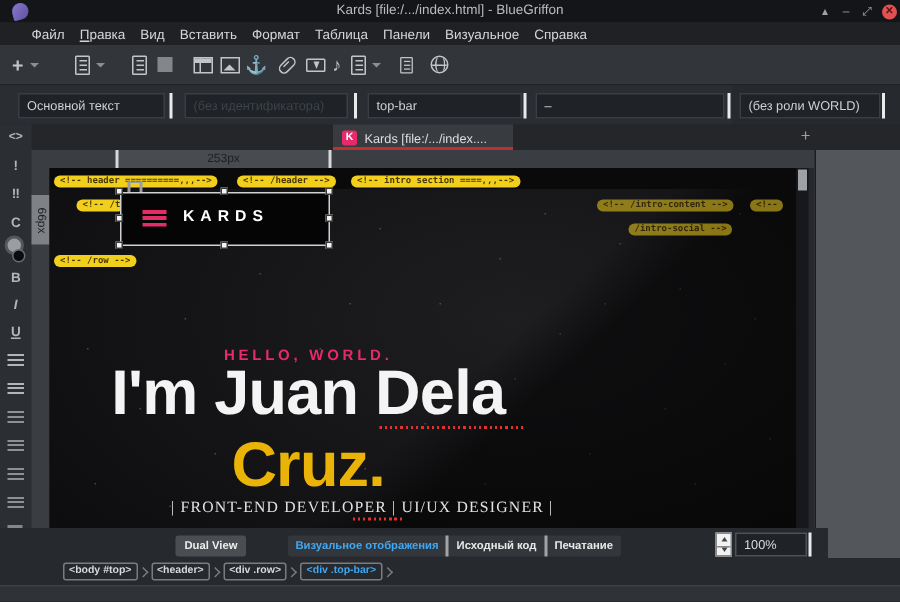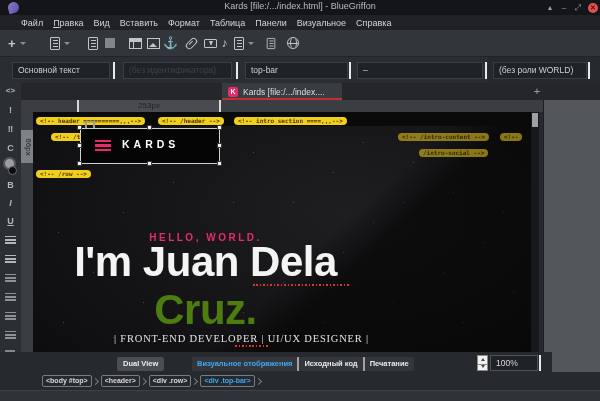--- a/index.html
+++ b/index.html
@@ -85,21 +85,21 @@
   
   #selbox { left:47px; top:16px; width:140px; height:36px; border:1px solid #cfd1d3; background:#050506; }
   .hdl { position:absolute; width:5px; height:5px; background:#f2f3f4; border:1px solid #3a3a3a; }
   #grip { left:52px; top:9px; width:10px; height:7px; border-top:1px solid #9a9ea2; border-left:2px solid #9a9ea2; border-right:2px solid #9a9ea2; }
   #hamburger { position:absolute; left:14px; top:11px; width:16px; height:11px; background:repeating-linear-gradient(#e72a68 0 2.4px, transparent 2.4px 4.3px); }
   #brand { position:absolute; left:41px; top:8.5px; color:#fff; font-size:10.5px; font-weight:bold; letter-spacing:4px; }
 
   
   #greeting { left:0; top:120px; width:345px; text-align:center; color:#e72a68; font-size:10px; font-weight:bold; letter-spacing:2.5px; }
   #hero1 { left:0; top:126px; width:345px; text-align:center; color:#f4f4f4; font-size:42px; font-weight:bold; line-height:48px; letter-spacing:-0.5px; }
-  #hero2 { left:0; top:174px; width:345px; text-align:center; color:#4d7c0f; font-size:42px; font-weight:bold; line-height:48px; letter-spacing:-0.5px; }
+  #hero2 { left:0; top:174px; width:345px; text-align:center; color:#eab308; font-size:42px; font-weight:bold; line-height:48px; letter-spacing:-0.5px; }
   #squig1 { left:220px; top:172px; width:96px; height:2px; background:repeating-linear-gradient(90deg,#d33 0 1.5px, transparent 1.5px 3.5px); }
   #squig2 { left:202px; top:233px; width:34px; height:2px; background:repeating-linear-gradient(90deg,#d33 0 1.5px, transparent 1.5px 3.5px); }
   #tagline { left:0; top:221px; width:345px; text-align:center; color:#e3e3e3; font-family:"Liberation Serif",serif; font-size:10.5px; letter-spacing:0.8px;margin-left:36px; }
 
   
   #vscroll { left:531px; top:112px; width:8px; height:240px; background:#17181b; }
   #vthumb { position:absolute; left:1px; top:1px; width:6px; height:14px; background:#9ea2a6; }
   #rightpanel { left:543px; top:100px; width:57px; height:273px; background:#53575b; border-left:1px solid #1c1e21; }
 
   

